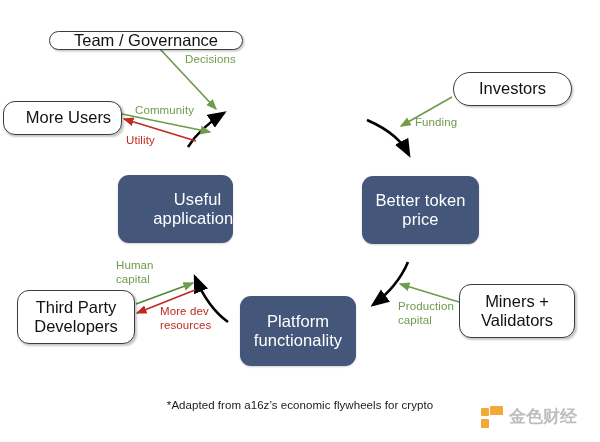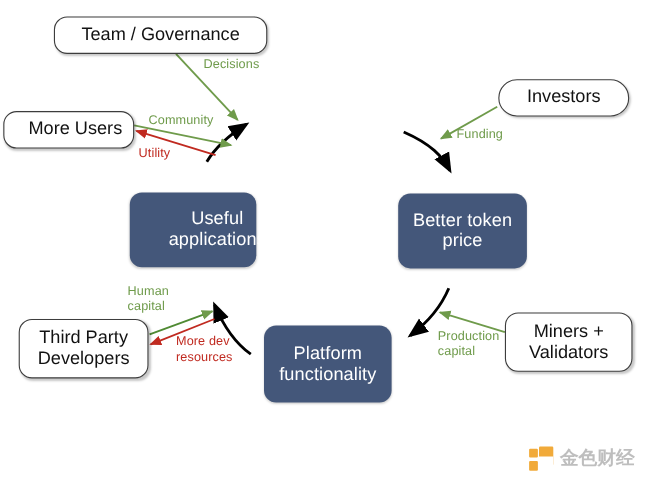--- a/index.html
+++ b/index.html
@@ -37,21 +37,21 @@
     box-shadow:1.5px 1.5px 2px rgba(0,0,0,.22);
   }
 
   
   #n-protocol   {left:240px;top:45px; width:116px;height:78px;}
   #n-token      {left:362px;top:176px;width:117px;height:68px;}
   #n-platform   {left:240px;top:296px;width:116px;height:70px;}
   #n-useful     {left:118px;top:175px;width:115px;height:68px;padding-left:44px;}
 
   
-  #n-team       {left:49px; top:15px; width:194px;height:34px;}
+  #n-team       {left:49px; top:31px; width:194px;height:19px;}
   #n-investors  {left:453px;top:72px; width:119px;height:34px;border-radius:17px;}
   #n-miners     {left:459px;top:284px;width:116px;height:54px;}
   #n-devs       {left:17px; top:290px;width:118px;height:54px;}
   #n-users      {left:3px;  top:101px; width:119px;height:34px;padding-left:12px;}
 
   
   #arrows{position:absolute;left:0;top:0;width:600px;height:442px;pointer-events:none;}
 
   
   .elabel{
@@ -193,20 +193,21 @@
   <div class="elabel green" id="l-community">Community</div>
   <div class="elabel red" id="l-utility">Utility</div>
   <div class="elabel green" id="l-funding">Funding</div>
   <div class="elabel green" id="l-human">Human
 capital</div>
   <div class="elabel red" id="l-moredev">More dev
 resources</div>
   <div class="elabel green" id="l-production">Production
 capital</div>
 
+  <div id="footnote">*Adapted from a16z’s economic flywheels for crypto</div>
 
   <div id="watermark">
     <span class="wm-mark">
       <span class="sq-a"></span>
         <span class="sq-b"></span>
         <span class="sq-c"></span>
         <span class="cut"></span>
     </span>
     <span class="wm-text">金色财经</span>
   </div>

